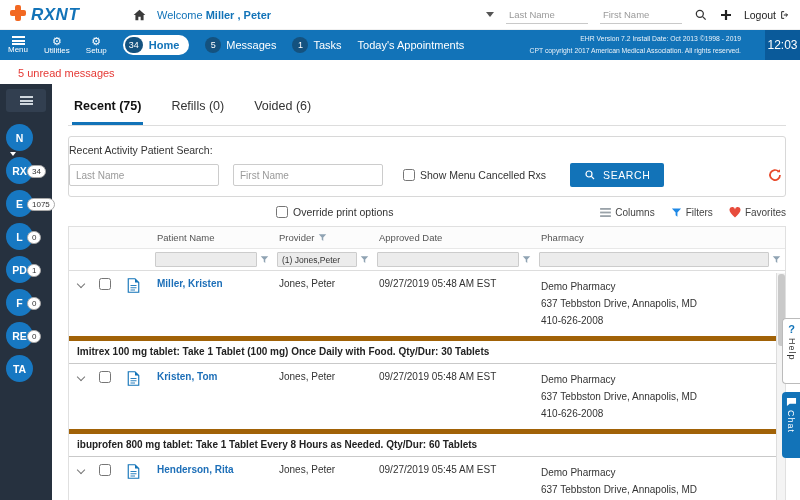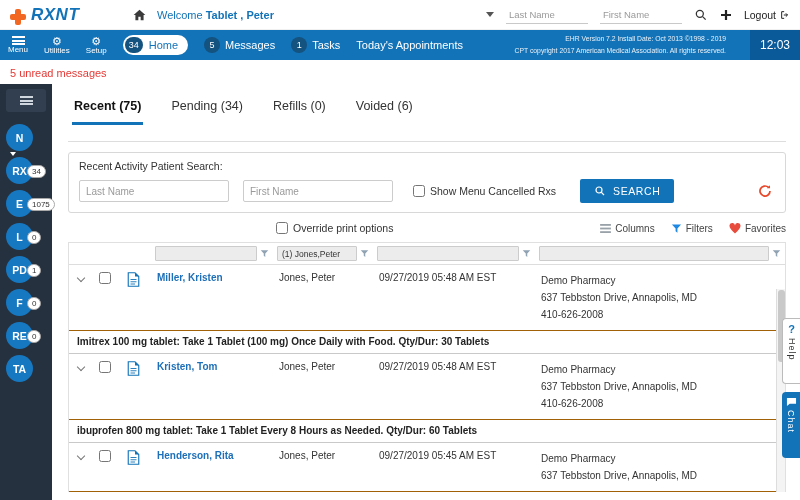--- a/index.html
+++ b/index.html
@@ -1,21 +1,21 @@
 <!DOCTYPE html>
 <html><head>
 <meta charset="utf-8">
 <style>
   *{margin:0;padding:0;box-sizing:border-box}
   body{font-family:"Liberation Sans",sans-serif;background:#e9e9e9}
   .app{position:relative;width:800px;height:500px;background:#fff;overflow:hidden}
 
   
   .topbar{position:absolute;top:0;left:0;right:0;height:30px;background:#fff;display:flex;align-items:center;padding:0 10px;gap:10px;border-bottom:1px solid #f0f0f0}
-  .logo{display:flex;align-items:flex-end;gap:5px;min-width:96px}
+  .logo{display:flex;align-items:flex-start;gap:5px;min-width:96px}
   .cross{position:relative;width:16px;height:16px}
   .cross::before{content:"";position:absolute;left:5px;top:0;width:6px;height:16px;background:#f26822;border-radius:2px}
   .cross::after{content:"";position:absolute;top:5px;left:0;width:16px;height:6px;background:#f26822;border-radius:2px}
   .brand{font-size:17px;font-weight:bold;font-style:italic;color:#1273b8;letter-spacing:.5px}
   .home-ic{margin-left:16px;display:flex}
   .welcome{font-size:11px;color:#1273b8}
   .welcome b{margin-left:3px}
   .top-right{margin-left:auto;display:flex;align-items:center;gap:12px}
   .tri{width:0;height:0;border-left:4px solid transparent;border-right:4px solid transparent;border-top:5px solid #555}
   .mini-input{width:82px;height:18px;border:none;border-bottom:1px solid #c9c9c9;font-size:9.5px;color:#333;padding:2px 3px;outline:none}
@@ -23,44 +23,44 @@
   .logout{display:flex;align-items:center;gap:4px;font-size:10.5px;color:#222;cursor:pointer}
 
   
   .navbar{position:absolute;top:30px;left:0;right:0;height:30px;background:#1273b8;display:flex;align-items:center;color:#fff;padding-left:8px;gap:16px}
   .nav-stack{display:flex;flex-direction:column;align-items:center;gap:1px;font-size:8px;line-height:1;cursor:pointer}
   .bars{display:inline-block;width:13px;height:9px;border-top:2px solid currentColor;border-bottom:2px solid currentColor;position:relative}
   .bars::after{content:"";position:absolute;left:0;right:0;top:1.5px;height:2px;background:currentColor}
   .gear{font-size:11px;line-height:10px}
   .pill{background:#fff;border-radius:11px;height:20px;display:flex;align-items:center;gap:6px;padding:0 10px 0 2px;cursor:pointer}
   .cnt{background:#14527f;color:#fff;border-radius:9px;min-width:16px;height:16px;display:flex;align-items:center;justify-content:center;font-size:9px;padding:0 4px}
-  .pill .lbl{color:#1273b8;font-size:11px;font-weight:normal}
+  .pill .lbl{color:#1273b8;font-size:11px;font-weight:bold}
   .nav-item{display:flex;align-items:center;gap:5px;font-size:11px;cursor:pointer}
   .version{margin-left:auto;text-align:right;font-size:6.8px;line-height:1.7;color:#eaf2f9;padding-right:8px}
-  .clock{height:30px;width:50px;background:#0a5a9a;display:flex;align-items:center;justify-content:center;font-size:12px}
-
-  
-  .alertbar{position:absolute;top:60px;left:4px;right:0;height:24px;background:#fff;padding:3px 0 0 6px}
+  .clock{height:30px;width:35px;background:#0a5a9a;display:flex;align-items:center;justify-content:center;font-size:12px}
+
+  
+  .alertbar{position:absolute;top:60px;left:12px;right:0;height:24px;background:#fff;padding:3px 0 0 6px}
   .alertbar span{color:#e53935;font-size:11px;cursor:pointer}
 
   
   .sidebar{position:absolute;left:0;top:84px;bottom:0;width:52px;background:#26313f;padding-top:5px;overflow:visible;z-index:3}
   .sb-burger{width:40px;height:23px;margin:0 6px 12px;background:#323f50;border-radius:3px;display:flex;align-items:center;justify-content:center;color:#cfd6dd;cursor:pointer}
   .sb-item{position:relative;height:33px;cursor:pointer}
   .sb-circle{position:absolute;left:6px;top:0;width:27px;height:27px;border-radius:50%;background:#1778c2;color:#fff;font-size:10.5px;font-weight:bold;display:flex;align-items:center;justify-content:center}
   .sb-badge{position:absolute;left:27px;top:8px;background:#fff;border:1px solid #a9a9a9;border-radius:7px;font-size:8px;color:#333;padding:0 4px;line-height:11px;white-space:nowrap;z-index:4}
   .sb-caret{position:absolute;left:10px;top:28px;width:0;height:0;border-left:3.5px solid transparent;border-right:3.5px solid transparent;border-top:4px solid #fff}
 
   
   .main{position:absolute;left:52px;top:84px;right:0;bottom:0;background:#fff;padding:6px 14px 0 16px}
-  .tabs{display:flex;gap:26px;border-bottom:1px solid #ddd;padding:5px 4px 16px}
+  .tabs{display:flex;gap:26px;border-bottom:1px solid #ddd;padding:5px 4px 0}
   .tab{font-size:12.5px;color:#333;padding:4px 2px 9px;cursor:pointer}
   .tab.active{font-weight:bold;color:#111;border-bottom:3px solid #1273b8}
 
-  .card{border:1px solid #d8d8d8;border-radius:3px;margin-top:10px;padding:7px 10px 9px}
+  .card{border:1px solid #d8d8d8;border-radius:3px;margin-top:10px;padding:7px 0 9px}
   .card-title{font-size:10.5px;color:#333;margin-bottom:7px}
   .search-row{display:flex;align-items:center;gap:14px}
   .txt{width:150px;height:22px;border:1px solid #ccc;border-radius:2px;font-size:10px;padding:0 6px;color:#333;outline:none}
   .txt::placeholder{color:#9a9a9a}
   .chk-group{display:flex;align-items:center;gap:5px;font-size:10.5px;color:#333;margin-left:6px}
   .chk-group input{width:12px;height:12px;cursor:pointer}
   .btn-search{display:flex;align-items:center;gap:7px;background:#1273b8;color:#fff;border:none;height:24px;padding:0 14px;font-size:10.5px;letter-spacing:.6px;border-radius:2px;margin-left:10px;cursor:pointer}
   .refresh{margin-left:auto;margin-right:2px;background:none;border:none;cursor:pointer;display:flex}
 
   .toolbar{display:flex;align-items:center;margin-top:9px}
@@ -70,21 +70,21 @@
   .view-opts{margin-left:auto;display:flex;align-items:center;gap:16px}
   .view-opt{display:flex;align-items:center;gap:4px;font-size:10px;color:#444;cursor:pointer}
 
   .grid{margin-top:8px;position:relative;border:1px solid #e0e0e0;border-bottom:none}
   table{width:100%;border-collapse:collapse;table-layout:fixed;font-size:10px;color:#333}
   thead th{font-size:9.5px;color:#555;text-align:left;font-weight:normal;padding:5px 6px;background:#fcfcfc;border-bottom:1px solid #e8e8e8}
   .th-flex{display:flex;align-items:center;gap:4px}
   .filter-row td{padding:3px 4px;border-bottom:1px solid #ddd;background:#fff}
   .fbox{display:flex;align-items:center;gap:3px}
   .fin{flex:1;height:15px;background:#ececec;border:1px solid #ccc;border-radius:1px;font-size:8.5px;color:#333;padding:0 4px;outline:none;min-width:0}
-  tbody td{padding:7px 6px;border-bottom:1px solid #a16207;vertical-align:top}
+  tbody td{padding:7px 6px;border-bottom:5px solid #a16207;vertical-align:top}
   .chev{display:inline-block;width:6px;height:6px;border-right:1.5px solid #777;border-bottom:1.5px solid #777;transform:rotate(45deg);margin-left:3px;cursor:pointer}
   .row-chk{width:12px;height:12px;cursor:pointer}
   .plink{color:#1d6fb8;font-weight:bold;cursor:pointer;text-decoration:none}
   .pharm div{line-height:1.7}
   .drug-row td{font-weight:bold;font-size:10px;color:#222;padding:5px 8px 6px;border-top:1px solid #f0f0f0;border-bottom:1px solid #c9c9c9}
   .vscroll{position:absolute;top:46px;right:0;bottom:0;width:9px;background:#f4f4f4;border-left:1px solid #ddd;z-index:2}
   .vthumb{width:7px;height:72px;background:#c9c9c9;margin:1px auto;border-radius:3px;cursor:grab}
 
   
   .side-tab{position:absolute;right:0;width:18px;display:flex;flex-direction:column;align-items:center;padding-top:5px;gap:3px;z-index:5;cursor:pointer}
@@ -103,21 +103,21 @@
     <div class="logo">
       <span class="cross"></span>
       <span class="brand">RXNT</span>
     </div>
     <span class="home-ic">
       <svg width="15" height="14" viewBox="0 0 24 24" fill="#3a3a3a">
           <path d="M12 3l10 9h-3v9h-5v-6h-4v6H5v-9H2z"></path>
         </svg>
     </span>
     <span class="welcome">
-      <span>Welcome</span><b>Tablet , Peter</b>
+      <span>Welcome</span><b>Miller , Peter</b>
     </span>
     <div class="top-right">
       <span class="tri"></span>
       <input class="mini-input" placeholder="Last Name" style="">
       <input class="mini-input" placeholder="First Name" style="">
       <span style="display:flex">
         <svg width="14" height="14" viewBox="0 0 24 24" fill="none" stroke="#333" stroke-width="2.2">
             <circle cx="10" cy="10" r="6"></circle>
             <line x1="14.8" y1="14.8" x2="20" y2="20"></line>
           </svg>
@@ -211,21 +211,20 @@
     </div>
     <div class="sb-item">
       <span class="sb-circle">TA</span>
     </div>
   </div>
 
   <div class="main">
 
     <div class="tabs">
       <div class="tab active">Recent (75)</div>
-      <div class="tab">Pending (34)</div>
       <div class="tab">Refills (0)</div>
       <div class="tab">Voided (6)</div>
     </div>
 
     <div class="card">
       <div class="card-title">Recent Activity Patient Search:</div>
       <div class="search-row">
         <input class="txt" placeholder="Last Name" style="">
         <input class="txt" placeholder="First Name" style="">
         <label class="chk-group">
@@ -282,20 +281,36 @@
         <colgroup>
           <col style="width:24px">
             <col style="width:28px">
             <col style="width:30px">
           <col style="width:122px">
             <col style="width:100px">
             <col style="width:162px">
             <col>
         </colgroup>
         <thead>
+          <tr>
+            <th></th>
+              <th></th>
+              <th></th>
+            <th>Patient Name</th>
+            <th>
+              <span class="th-flex">
+                <span>Provider</span>
+                <svg width="9" height="9" viewBox="0 0 24 24" fill="#8fa3b3">
+                    <path d="M2 3h20l-8 9v9l-4-3v-6z"></path>
+                  </svg>
+              </span>
+            </th>
+            <th>Approved Date</th>
+            <th>Pharmacy</th>
+          </tr>
           <tr class="filter-row">
             <td></td>
               <td></td>
               <td></td>
             <td>
                 <span class="fbox">
               <input class="fin" style="">
               <svg width="9" height="9" viewBox="0 0 24 24" fill="#8fa3b3">
                     <path d="M2 3h20l-8 9v9l-4-3v-6z"></path>
                   </svg>

